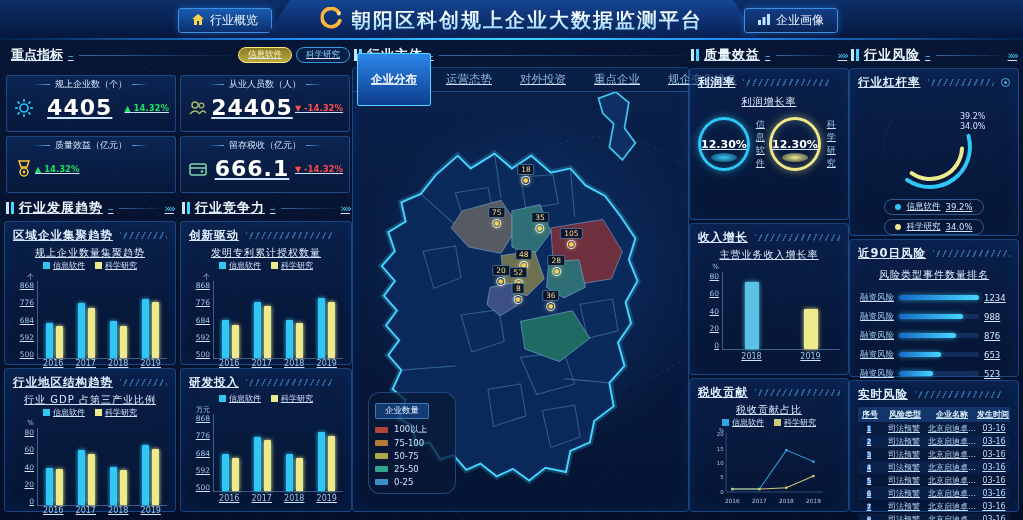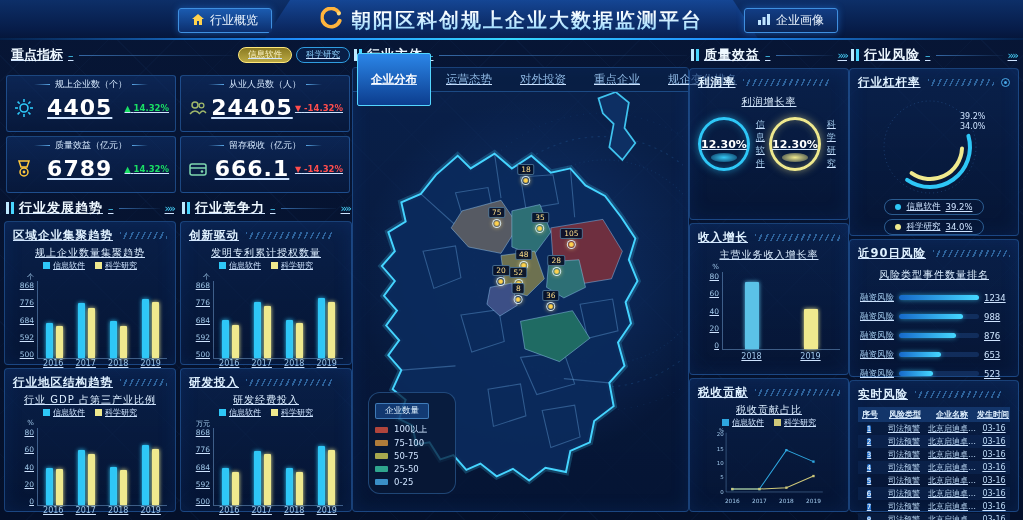--- a/index.html
+++ b/index.html
@@ -229,21 +229,20 @@
       </div>
       <div class="kcard">
         <span class="lbl">质量效益（亿元）</span>
         <span class="ic">
           <svg width="18" height="18" viewBox="0 0 18 18">
               <path d="M4 1 h10 l-2 6 h-6 Z" fill="none" stroke="#ffc93c" stroke-width="1.5"></path>
               <circle cx="9" cy="12" r="4" fill="none" stroke="#ffc93c" stroke-width="1.5"></circle>
               <circle cx="9" cy="12" r="1.4" fill="#ffc93c"></circle>
             </svg>
         </span>
-        <span class="num">6789</span>
         <span class="delta up"><span class="arr">▲</span> <span>14.32%</span></span>
       </div>
       <div class="kcard">
         <span class="lbl">留存税收（亿元）</span>
         <span class="ic">
           <svg width="18" height="18" viewBox="0 0 18 18">
               <rect x="1" y="4" width="16" height="11" rx="2" fill="none" stroke="#7fd8b0" stroke-width="1.5"></rect>
               <path d="M1 8 h16" stroke="#7fd8b0" stroke-width="1.5"></path>
               <circle cx="13" cy="11.5" r="1.3" fill="#7fd8b0"></circle>
             </svg>
@@ -411,21 +410,20 @@
                 <span>2019</span>
               </div>
             </div>
         </div>
         <div class="panel">
           <div class="sub-hd">
               <span class="t">研发投入</span>
               <span class="hatch"></span>
             </div>
           <div class="chart">
-              <div class="c-title">研发经费投入</div>
               <div class="c-legend">
                 <span class="lg"><i style="background:#2ec7f7"></i>信息软件</span>
                 <span class="lg"><i style="background:#efe98e"></i>科学研究</span>
               </div>
               <div class="c-body">
                 <div class="c-y">
                   <span class="c-unit">万元</span>
                   <span>868</span>
                   <span>776</span>
                   <span>684</span>

